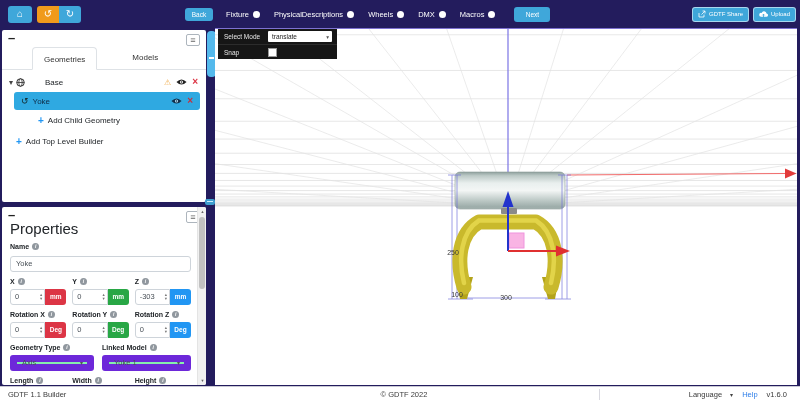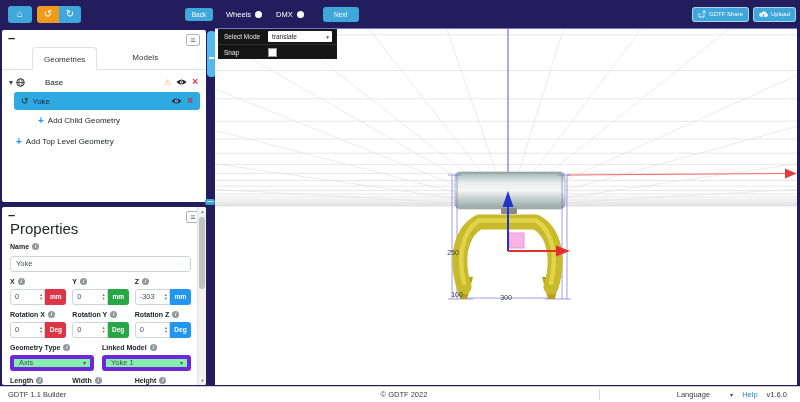--- a/index.html
+++ b/index.html
@@ -76,21 +76,21 @@
   .row2 { display:grid; grid-template-columns:1fr 1.06fr; gap:8px; margin-bottom:6px; }
   .fgroup { display:flex; height:16px; }
   .num { flex:1; border:1px solid #ced4da; border-radius:3px 0 0 3px; display:flex;
     align-items:center; min-width:0; background:#fff; cursor:text; }
   .num .val { flex:1; font-size:7.5px; padding-left:4px; color:#495057; }
   .spin { display:flex; flex-direction:column; justify-content:center; margin-right:2px;
     font-size:4.5px; line-height:4px; color:#777; cursor:pointer; }
   .unit { width:21px; border-radius:0 3px 3px 0; color:#fff; font-size:6.5px; font-weight:bold;
     display:flex; align-items:center; justify-content:center; cursor:pointer; flex:none; }
   .u-red { background:#dc3545; } .u-green { background:#28a745; } .u-blue { background:#2196f3; }
-  .select { height:16px; border:4px solid #6d28d9; border-radius:3px; font-size:7.5px;
+  .select { height:16px; border:7px solid #6d28d9; border-radius:3px; font-size:7.5px;
     color:#495057; display:flex; align-items:center; padding:0 12px 0 5px; position:relative;
     background:#86efac; cursor:pointer; }
   .sel-caret { position:absolute; right:4px; font-size:6px; color:#555; }
   .pscroll { position:absolute; right:0; top:0; width:9px; height:100%; background:#f1f1f1; border-left:1px solid #e4e4e4; }
   .sb-btn { position:absolute; left:0; width:9px; height:9px; font-size:4px; color:#666;
     text-align:center; line-height:9px; cursor:pointer; }
   .sb-up { top:0; } .sb-down { bottom:0; }
   .sb-thumb { position:absolute; left:1px; top:10px; width:6px; height:72px; background:#c1c1c1;
     border-radius:3px; cursor:pointer; }
   
@@ -107,21 +107,21 @@
   .ochk { position:absolute; left:50px; top:3px; width:9px; height:9px; background:#fff;
     border:1px solid #999; cursor:pointer; }
   .scene { position:absolute; left:0; top:0; cursor:grab; }
   
   .footer { position:absolute; left:0; top:386px; width:800px; height:16px; background:#ffffff;
     border-top:1px solid #c9c9d4; display:flex; align-items:center; font-size:7.5px;
     color:#3a3a3a; padding:0 13px 0 8px; }
   .f-center { position:absolute; left:0; right:16px; text-align:center; pointer-events:none;margin-left:24px; }
   .f-div { position:absolute; left:599px; top:2px; bottom:2px; width:1px; background:#d9d9e0; }
   .f-right { margin-left:auto; display:flex; align-items:center; gap:9px; }
-  .f-lang { display:flex; align-items:center; gap:20px; cursor:pointer; }
+  .f-lang { display:flex; align-items:center; gap:8px; cursor:pointer; }
   .f-lang .sel-caret { position:static; font-size:6px; color:#444; }
   .f-help { color:#2f7fe8; cursor:pointer; }
 </style>
 </head>
 <body>
 
 <div class="app">
 
   <div class="navbar">
     <div class="icon-btn">
@@ -131,25 +131,37 @@
       <div class="icon-btn btn-undo">
           <span>↺</span>
         </div>
       <div class="icon-btn btn-redo">
           <span>↻</span>
         </div>
     </div>
     <div class="btn back-btn">Back</div>
     <div class="nav-tabs">
       <div class="nav-tab">
+          <span>Fixture</span>
+          <span class="circle"></span>
+        </div>
+      <div class="nav-tab">
+          <span>PhysicalDescriptions</span>
+          <span class="circle"></span>
+        </div>
+      <div class="nav-tab">
           <span>Wheels</span>
           <span class="circle"></span>
         </div>
       <div class="nav-tab">
           <span>DMX</span>
+          <span class="circle"></span>
+        </div>
+      <div class="nav-tab">
+          <span>Macros</span>
           <span class="circle"></span>
         </div>
     </div>
     <div class="btn next-btn">Next</div>
     <div class="nav-right">
       <div class="btn share-btn">
         <svg width="8" height="8" viewBox="0 0 16 16">
             <path d="M2 6v8h10v-5" stroke="#fff" stroke-width="1.6" fill="none"></path>
             <path d="M7 9 L14 2 M9 2h5v5" stroke="#fff" stroke-width="1.6" fill="none"></path>
           </svg>
@@ -200,21 +212,21 @@
             <circle cx="6" cy="4" r="0.8" fill="#10304d"></circle>
           </svg>
         <span class="close-x">×</span>
       </div>
       <div class="add-row add-child">
         <span class="plus">+</span>
         <span>Add Child Geometry</span>
       </div>
       <div class="add-row add-top">
         <span class="plus">+</span>
-        <span>Add Top Level Geometry</span>
+        <span>Add Top Level Builder</span>
       </div>
     </div>
   </div>
   <div class="blue-thumb">
       <i></i>
     </div>
   <div class="splitter">
       <i></i>
     </div>
 

